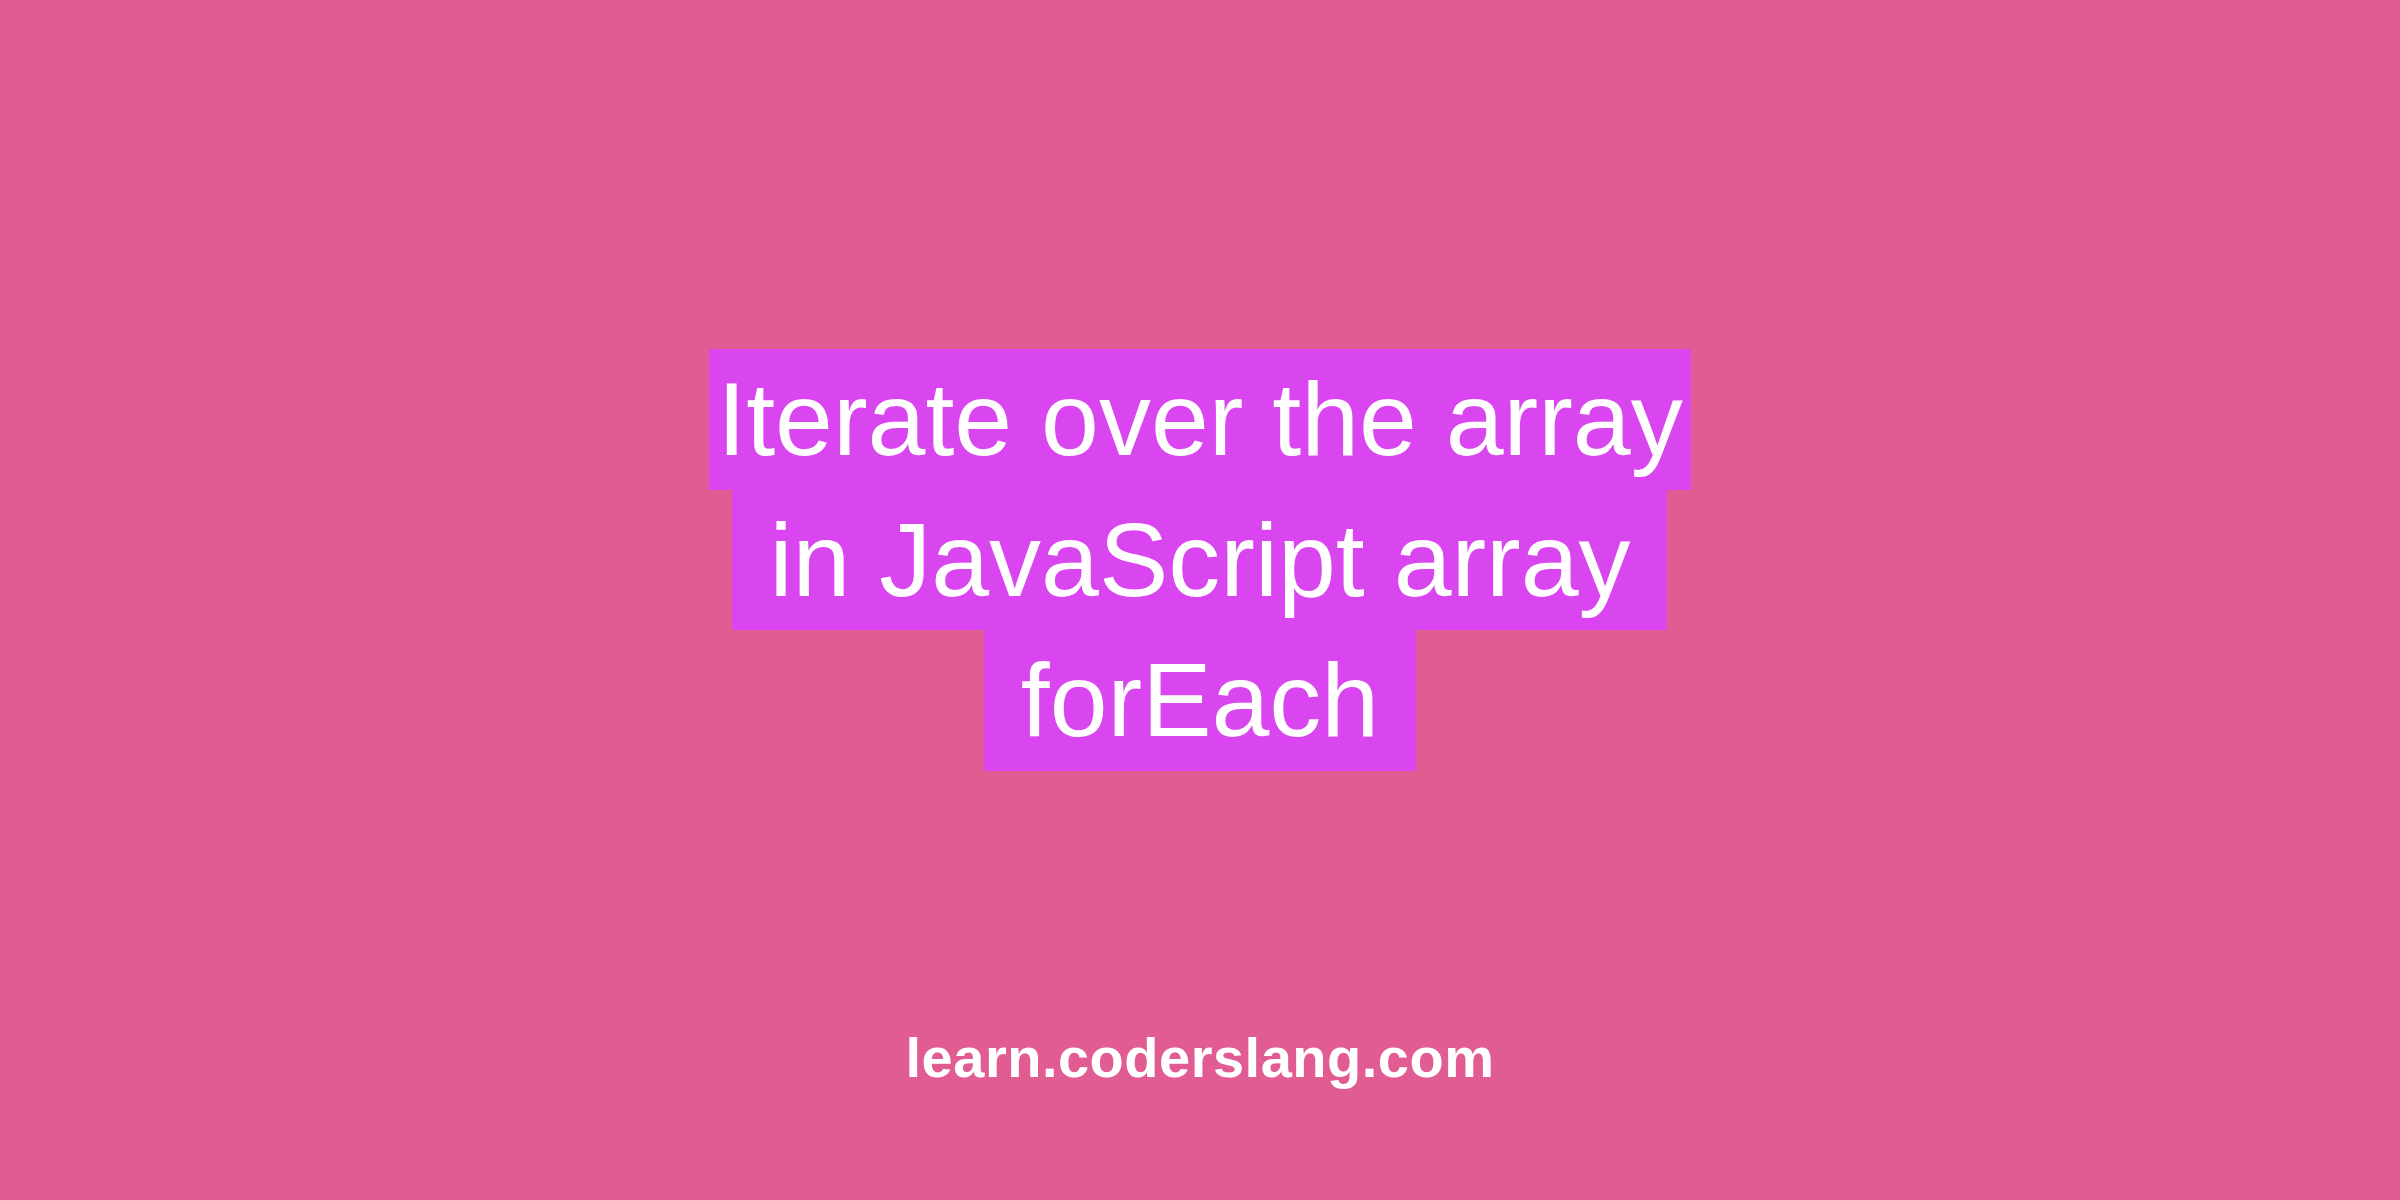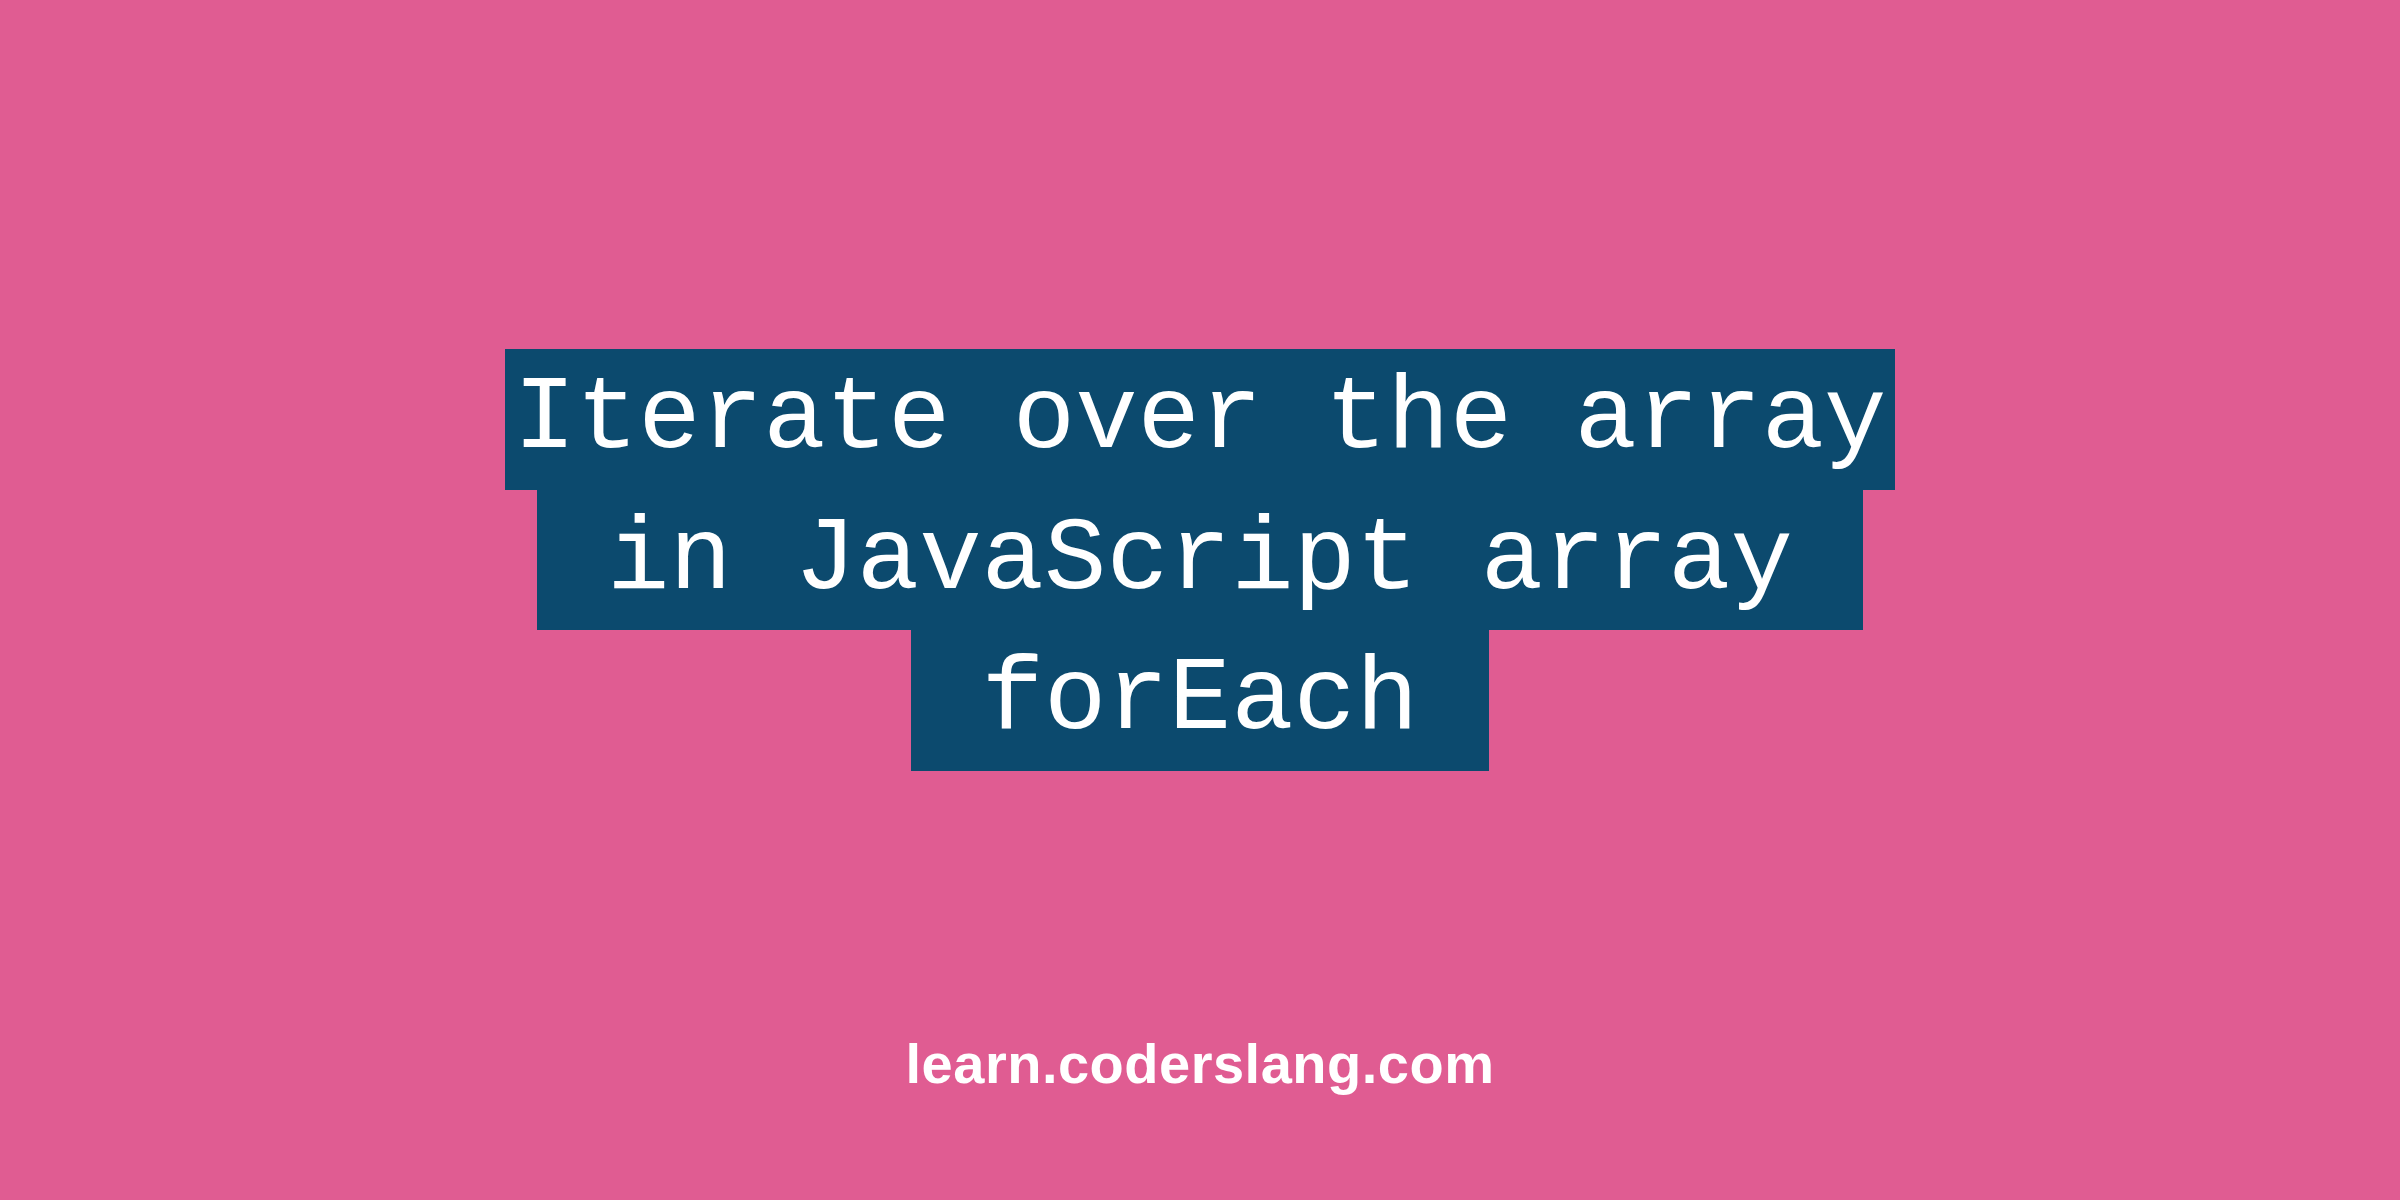--- a/index.html
+++ b/index.html
@@ -17,36 +17,36 @@
       justify-content: center;
       position: relative;
       overflow: hidden;
     }
     .title-container {
       text-align: center;
       margin-top: -80px;
     }
     .title-line {
       display: inline-block;
-      background-color: #0c4a6e;
+      background-color: #d946ef;
       color: #ffffff;
-      font-family: Liberation Mono, monospace;
+      font-family: Liberation Sans, sans-serif;
       font-size: 104px;
       font-weight: 500;
       line-height: 1.35;
       padding: 0 8px;
       white-space: pre;
     }
     .line-wrapper {
       display: block;
       margin: 0;
     }
     .footer-link {
       position: absolute;
-      bottom: 104px;
+      bottom: 110px;
       left: 50%;
       transform: translateX(-50%);
       color: #ffffff;
       font-family: 'Helvetica Neue', Arial, sans-serif;
       font-size: 56px;
       font-weight: 700;
       letter-spacing: 0.5px;
     }
   </style>
 </head>

